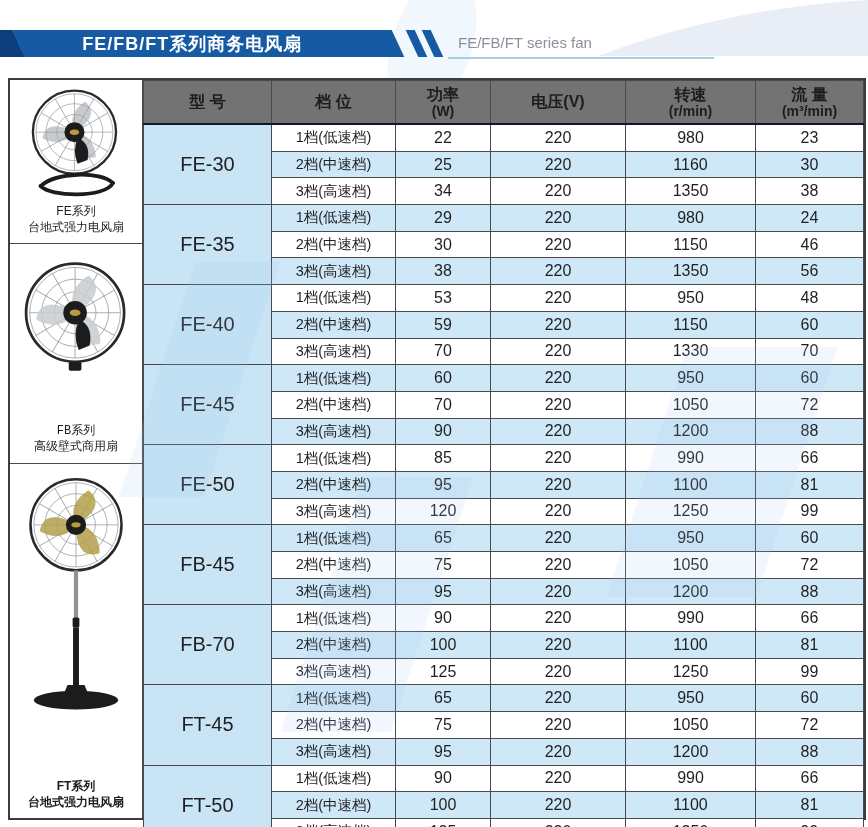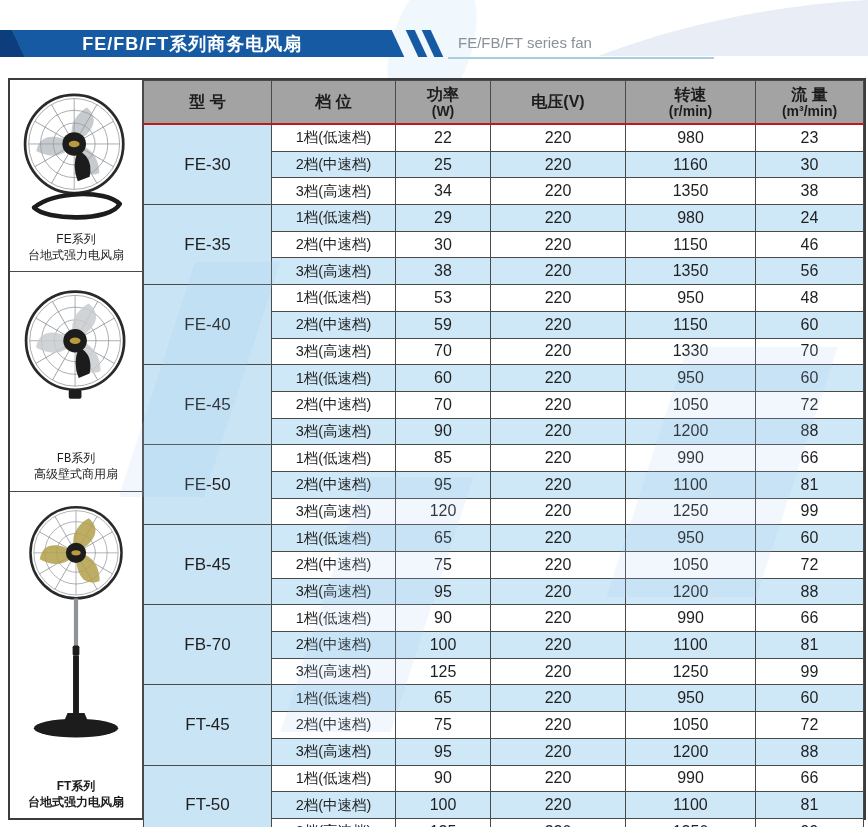--- a/index.html
+++ b/index.html
@@ -19,29 +19,29 @@
   .s1{left:412px;} .s2{left:428px;}
   .en-title{position:absolute;left:448px;top:0;width:256px;height:27px;line-height:26px;
             font-size:15px;color:#8a9199;border-bottom:2px solid #a9cede;padding-left:10px;}
   
   .spec{position:absolute;left:8px;top:78px;width:858px;height:742px;border:2px solid #3c3c3c;
         box-sizing:border-box;display:flex;background:#fff;}
   .imgcol{width:133px;border-right:1px solid #4a4a4a;display:flex;flex-direction:column;box-sizing:border-box;}
   .prod{display:flex;flex-direction:column;align-items:center;justify-content:space-between;
         box-sizing:border-box;padding:6px 2px 8px 2px;border-bottom:1px solid #4a4a4a;}
   .prod:last-child{border-bottom:none;}
-  .p1{height:192px;} .p2{height:220px;font-family:Liberation Mono, monospace;} .p3{flex:1;font-weight:bold;}
+  .p1{height:164px;} .p2{height:220px;font-family:Liberation Mono, monospace;} .p3{flex:1;font-weight:bold;}
   .plabel{text-align:center;font-size:12px;line-height:16px;color:#1c1c1c;}
   table{border-collapse:collapse;table-layout:fixed;flex:1;height:100%;}
   th,td{border:1px solid #4a4a4a;text-align:center;padding:0;overflow:hidden;}
-  thead th{background:#a3a3a3;height:42px;font-weight:bold;color:#1c1c1c;border-bottom:2px solid #b91c1c;}
+  thead th{background:#737373;height:42px;font-weight:bold;color:#1c1c1c;border-bottom:2px solid #0f172a;}
   th .l1{font-size:16px;line-height:18px;} th .l2{font-size:14px;line-height:15px;font-weight:bold;}
   th .l2:empty{display:none;}
   td{height:25.7px;font-size:16px;color:#1f1f1f;background:#fff;}
-  td.model{background:#c8e4f5;font-size:17px;}
+  td.model{background:#c8e4f5;font-size:20px;}
   td.gear{font-size:14.5px;margin-left:43px;}
   tr.alt td.gear,tr.alt td.val{background:#cfe8f8;}
   
   .wm{position:absolute;background:#9ecbe8;opacity:.15;transform:skewX(-18deg);pointer-events:none;z-index:2;}
   .wm1{left:157px;top:262px;width:85px;height:235px;}
   .wm2{left:322px;top:477px;width:110px;height:255px;}
   .wm3{left:647px;top:347px;width:150px;height:250px;}
   svg .grille{stroke:#8a8f93;stroke-width:.8;fill:none;}
 </style>
 </head>

